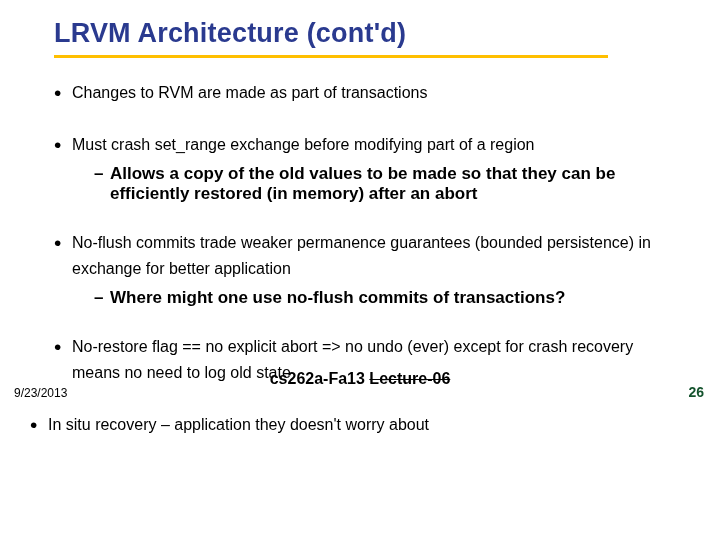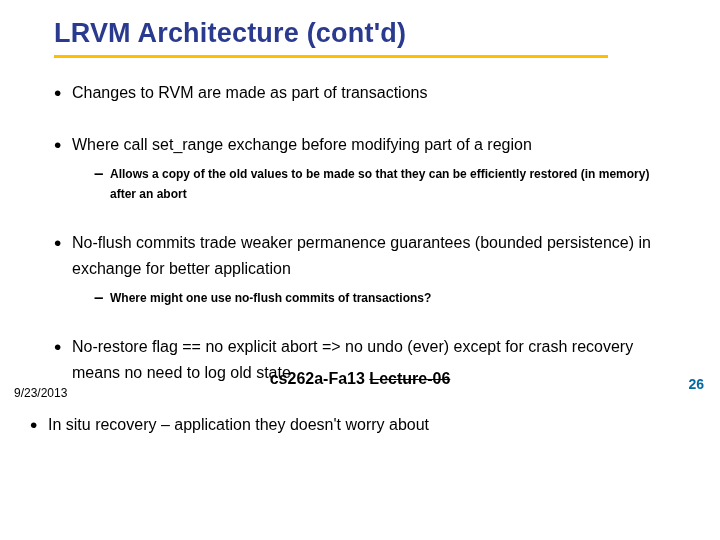--- a/index.html
+++ b/index.html
@@ -11,25 +11,25 @@
   .body { margin-top: 22px; padding-right: 22px; }
   ul.lvl1 { list-style: none; }
   ul.lvl1 > li { margin-bottom: 26px; }
   ul.lvl1 > li > .row { display: flex; align-items: flex-start; }
   .b1 { width: 18px; flex-shrink: 0; color: #000; font-size: 21px; line-height: 26px; }
   .t1 { color: #000; font-size: 16px; line-height: 26px; }
   .t1 .em { }
   ul.lvl2 { list-style: none; margin-left: 40px; margin-top: 6px; }
   ul.lvl2 > li { display: flex; align-items: flex-start; margin-bottom: 4px; }
   .b2 { width: 16px; flex-shrink: 0; color: #000; font-size: 17px; line-height: 20px; font-weight: bold; }
-  .t2 { color: #000; font-size: 12px; line-height: 20px; font-weight: bold; }
+  .t2 { color: #000; font-size: 17px; line-height: 20px; font-weight: bold; }
   .footer-date { position: absolute; left: 14px; bottom: 4px; font-size: 12px; color: #000; }
   .footer-center { position: absolute; left: 50%; transform: translateX(-50%); bottom: 16px; font-size: 16px; color: #000; font-weight: bold; white-space: nowrap; }
   .footer-center .strike { text-decoration: line-through; }
-  .footer-num { position: absolute; right: 16px; bottom: 12px; font-size: 14px; color: #0369a1; font-weight: bold; }
+  .footer-num { position: absolute; right: 16px; bottom: 4px; font-size: 14px; color: #14532d; font-weight: bold; }
 </style>
 </head>
 <body>
 
 <div class="slide">
   <div class="title-wrap">
     <div class="title">LRVM Architecture (cont'd)</div>
     <div class="underline"></div>
   </div>
 
@@ -39,21 +39,21 @@
       <li>
         <div class="row">
           <span class="b1">•</span>
           <span class="t1"><span>Changes to RVM are made as part of transactions</span></span>
         </div>
       </li>
 
       <li>
         <div class="row">
           <span class="b1">•</span>
-          <span class="t1"><span>Where call </span><span class="em">set_range</span><span> exchange before modifying part of a region</span></span>
+          <span class="t1"><span>Must crash </span><span class="em">set_range</span><span> exchange before modifying part of a region</span></span>
         </div>
         <ul class="lvl2">
           <li>
             <span class="b2">–</span>
             <span class="t2">Allows a copy of the old values to be made so that they can be efficiently restored (in memory) after an abort</span>
           </li>
         </ul>
       </li>
 
       <li>

